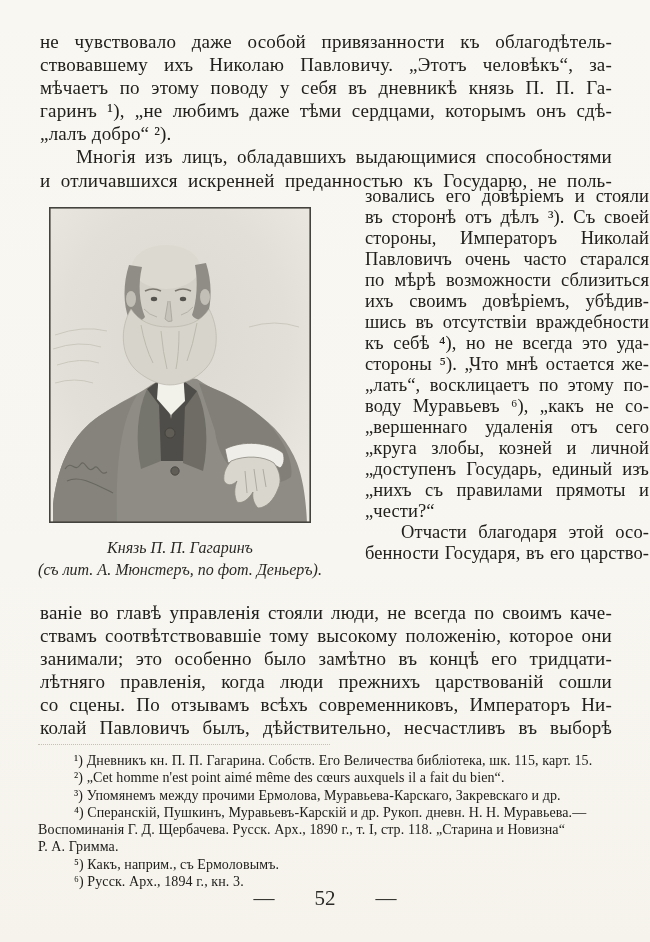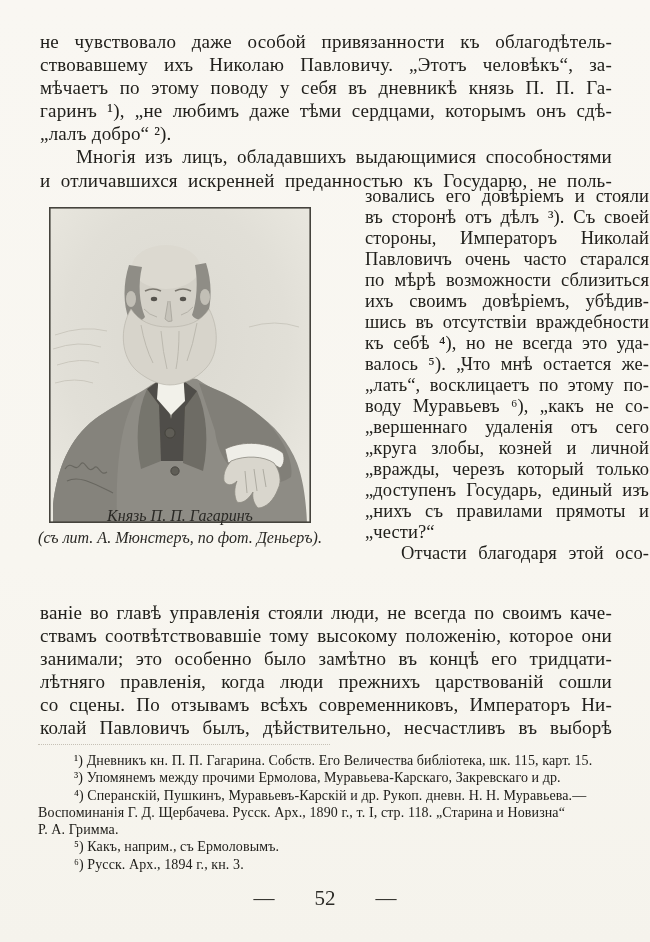--- a/index.html
+++ b/index.html
@@ -22,21 +22,21 @@
 
   #right-col { position:absolute; left:330px; top:186px; width:284px; font-size:18.5px; letter-spacing:.1px;margin-left:35px; }
   #right-col .ln { height:21px; line-height:21px; }
 
   #bottom-block { position:absolute; left:40px; top:601px; width:572px; font-size:19px; letter-spacing:.2px; }
   #bottom-block .ln { height:23.1px; line-height:23.1px; }
 
   #figure { position:absolute; left:49px; top:207px; width:262px; height:316px; }
   #figure svg { display:block; }
 
-  #caption { position:absolute; left:28px; top:505px; width:304px; text-align:center;
+  #caption { position:absolute; left:28px; top:537px; width:304px; text-align:center;
              font-style:italic; font-size:16px; line-height:21.5px; color:#2a2925; }
 
   #fn-sep { position:absolute; left:38px; top:744px; width:292px; border-top:1px dotted #b6b0a4; opacity:.75; }
 
   #footnotes { position:absolute; left:38px; top:752px; width:586px; font-size:14px; letter-spacing:.1px; }
   #footnotes .ln { height:17.3px; line-height:17.3px; white-space:nowrap; overflow:hidden; }
 
   #page-number { position:absolute; left:0; top:886px; width:100%;
                  display:flex; justify-content:center; align-items:center; gap:40px;
                  font-size:21px; color:#2b2a26; }
@@ -131,50 +131,51 @@
 
   <div id="right-col" class="jbody">
       <div class="ln">зовались его довѣріемъ и стояли</div>
       <div class="ln">въ сторонѣ отъ дѣлъ ³). Съ своей</div>
       <div class="ln">стороны, Императоръ Николай</div>
       <div class="ln">Павловичъ очень часто старался</div>
       <div class="ln">по мѣрѣ возможности сблизиться</div>
       <div class="ln">ихъ своимъ довѣріемъ, убѣдив-</div>
       <div class="ln">шись въ отсутствіи враждебности</div>
       <div class="ln">къ себѣ ⁴), но не всегда это уда-</div>
-      <div class="ln">валось ⁵). „Что мнѣ остается же-</div>
+      <div class="ln">стороны ⁵). „Что мнѣ остается же-</div>
       <div class="ln">„лать“, восклицаетъ по этому по-</div>
       <div class="ln">воду Муравьевъ ⁶), „какъ не со-</div>
       <div class="ln">„вершеннаго удаленія отъ сего</div>
       <div class="ln">„круга злобы, козней и личной</div>
-      <div class="ln">„вражды, черезъ который только</div>
       <div class="ln">„доступенъ Государь, единый изъ</div>
       <div class="ln">„нихъ съ правилами прямоты и</div>
       <div class="ln end">„чести?“</div>
       <div class="ln indent">Отчасти благодаря этой осо-</div>
+      <div class="ln">бенности Государя, въ его царство-</div>
     </div>
 
   <div id="caption">
     <div>Князь П. П. Гагаринъ</div>
     <div>(съ лит. А. Мюнстеръ, по фот. Деньеръ).</div>
   </div>
 
   <div id="bottom-block" class="jbody">
       <div class="ln">ваніе во главѣ управленія стояли люди, не всегда по своимъ каче-</div>
       <div class="ln">ствамъ соотвѣтствовавшіе тому высокому положенію, которое они</div>
       <div class="ln">занимали; это особенно было замѣтно въ концѣ его тридцати-</div>
       <div class="ln">лѣтняго правленія, когда люди прежнихъ царствованій сошли</div>
       <div class="ln">со сцены. По отзывамъ всѣхъ современниковъ, Императоръ Ни-</div>
       <div class="ln">колай Павловичъ былъ, дѣйствительно, несчастливъ въ выборѣ</div>
     </div>
 
   <div id="fn-sep"></div>
 
   <div id="footnotes">
       <div class="ln indent">¹) Дневникъ кн. П. П. Гагарина. Собств. Его Величества библіотека, шк. 115, карт. 15.</div>
+      <div class="ln indent">²) „Cet homme n'est point aimé même des cœurs auxquels il a fait du bien“.</div>
       <div class="ln indent">³) Упомянемъ между прочими Ермолова, Муравьева-Карскаго, Закревскаго и др.</div>
       <div class="ln indent">⁴) Сперанскій, Пушкинъ, Муравьевъ-Карскій и др. Рукоп. дневн. Н. Н. Муравьева.—</div>
       <div class="ln">Воспоминанія Г. Д. Щербачева. Русск. Арх., 1890 г., т. I, стр. 118. „Старина и Новизна“</div>
       <div class="ln">Р. А. Гримма.</div>
       <div class="ln indent">⁵) Какъ, наприм., съ Ермоловымъ.</div>
       <div class="ln indent">⁶) Русск. Арх., 1894 г., кн. 3.</div>
     </div>
 
   <div id="page-number">
     <span>—</span>

